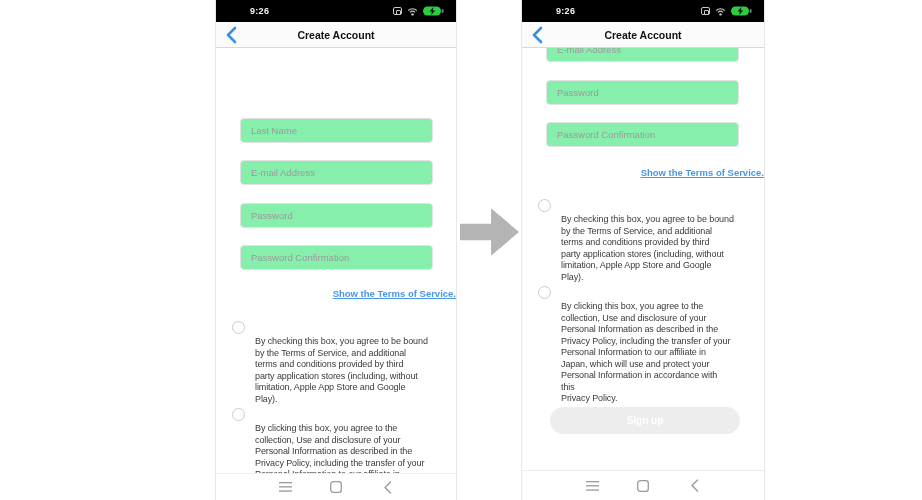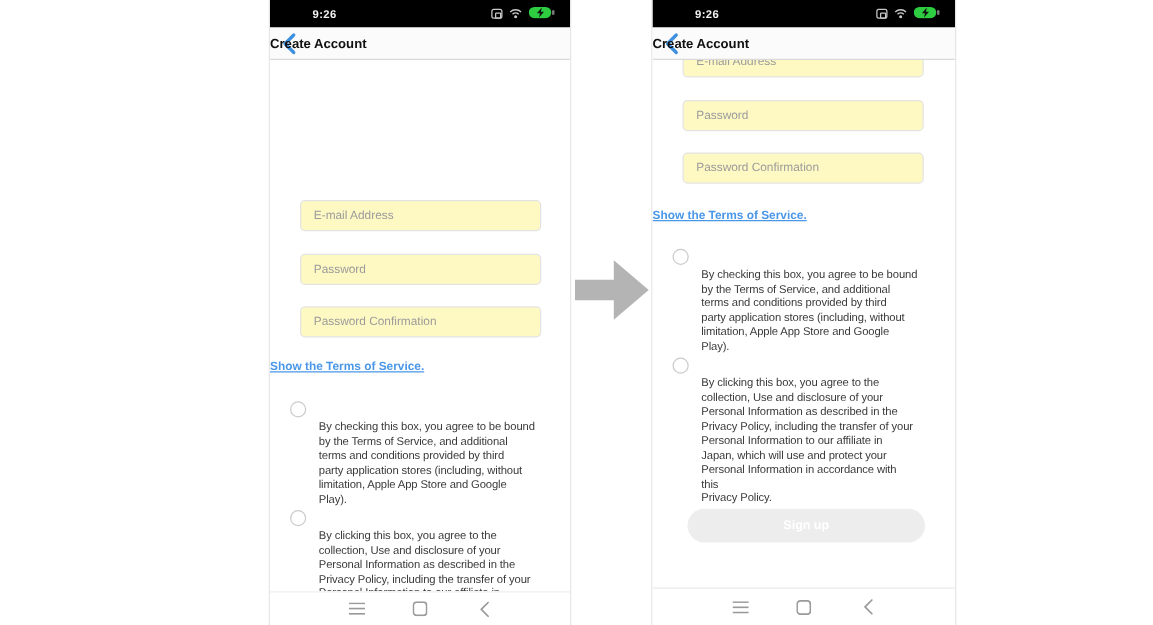--- a/index.html
+++ b/index.html
@@ -20,37 +20,37 @@
   .status-icons { position:absolute; right:12px; top:50%; transform:translateY(-50%);
                   display:flex; align-items:center; gap:5px; }
   .screen-sq { width:9px; height:8px; border:1px solid #c9c9c9; border-radius:2px; display:inline-block; position:relative; }
   .screen-sq:after { content:""; position:absolute; left:2px; top:1.5px; width:3px; height:3px; border:1px solid #c9c9c9; border-radius:1px; }
 
   
   .app-header { position:absolute; top:22px; left:0; right:0; height:26px; background:#fbfbfb;
                 border-bottom:1px solid #d9d9d9; }
   .back-btn { position:absolute; left:9px; top:4px; width:14px; height:18px; cursor:pointer; }
   .app-title { position:absolute; left:0; right:0; top:0; height:22px; line-height:26px;
-               text-align:left; font-size:10.5px; font-weight:700; color:#111; }
+               text-align:center; font-size:10.5px; font-weight:700; color:#111; }
 
   
   .content { position:absolute; left:0; right:0; top:48px; overflow:hidden; background:#fff; }
   .content--left  { height:425px; }
   .content--right { height:422px; }
 
   .field { position:absolute; left:24px; width:193px; height:25px;
-           background:#fef9c3; border:1px solid #e3e3e3; border-radius:4px;
+           background:#86efac; border:1px solid #e3e3e3; border-radius:4px;
            font-size:9.5px; color:#444; padding:0 10px;
            font-family:"Liberation Sans", sans-serif; outline:none; }
   .field::placeholder { color:#9b9b9b; opacity:1; }
 
   .f-first{top:28px} .f-last{top:70px} .f-email-l{top:112px} .f-pass-l{top:155px} .f-conf-l{top:197px}
   .f-email-r{top:-11px} .f-pass-r{top:32px} .f-conf-r{top:74px}
 
-  .terms-link { position:absolute; left:0; right:0; text-align:left;
+  .terms-link { position:absolute; left:0; right:0; text-align:right;
                 font-size:9.5px; font-weight:700; color:#4a97e8;
                 text-decoration:underline; cursor:pointer; }
   .link-l{top:240px} .link-r{top:119px}
 
   .cb-row { position:absolute; left:16px; right:12px; }
   .cb1-l{top:272px} .cb2-l{top:359px} .cb1-r{top:150px} .cb2-r{top:237px}
   .cb-circle { position:absolute; left:0; top:1px; width:13px; height:13px;
                border:1.5px solid #cbcbcb; border-radius:50%; background:#fff; cursor:pointer; }
   .cb-text { position:absolute; left:23px; top:16px; font-size:9px; line-height:11.5px;
              color:#3a3a3a; white-space:pre; letter-spacing:-0.1px; }
@@ -100,20 +100,21 @@
     <div class="app-header">
       <span class="back-btn">
         <svg width="12" height="18" viewBox="0 0 12 18">
             <polyline points="10,2 3,9 10,16" stroke="#3d8fe0" stroke-width="2.6" fill="none" stroke-linecap="round" stroke-linejoin="round"></polyline>
           </svg>
       </span>
       <span class="app-title">Create Account</span>
     </div>
 
     <div class="content content--left">
+      <input class="field f-last" type="text" placeholder="Last Name" style="">
       <input class="field f-email-l" type="text" placeholder="E-mail Address" style="">
       <input class="field f-pass-l" type="text" placeholder="Password" style="">
       <input class="field f-conf-l" type="text" placeholder="Password Confirmation" style="">
 
       <div class="terms-link link-l">Show the Terms of Service.</div>
 
       <div class="cb-row cb1-l">
         <span class="cb-circle"></span>
         <div class="cb-text">By checking this box, you agree to be bound
 by the Terms of Service, and additional

